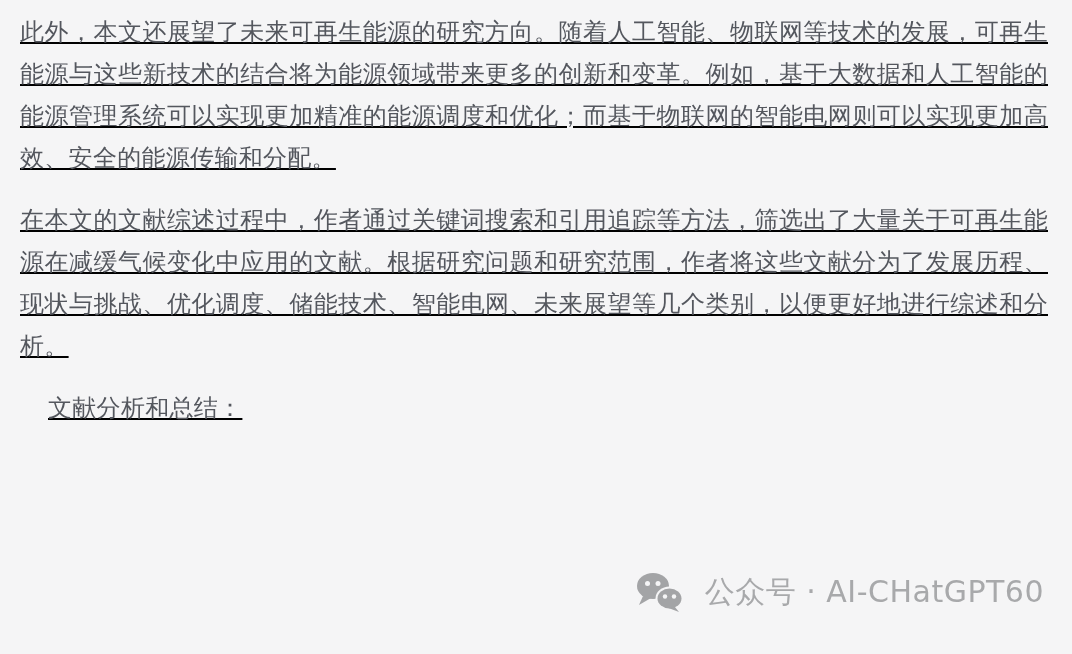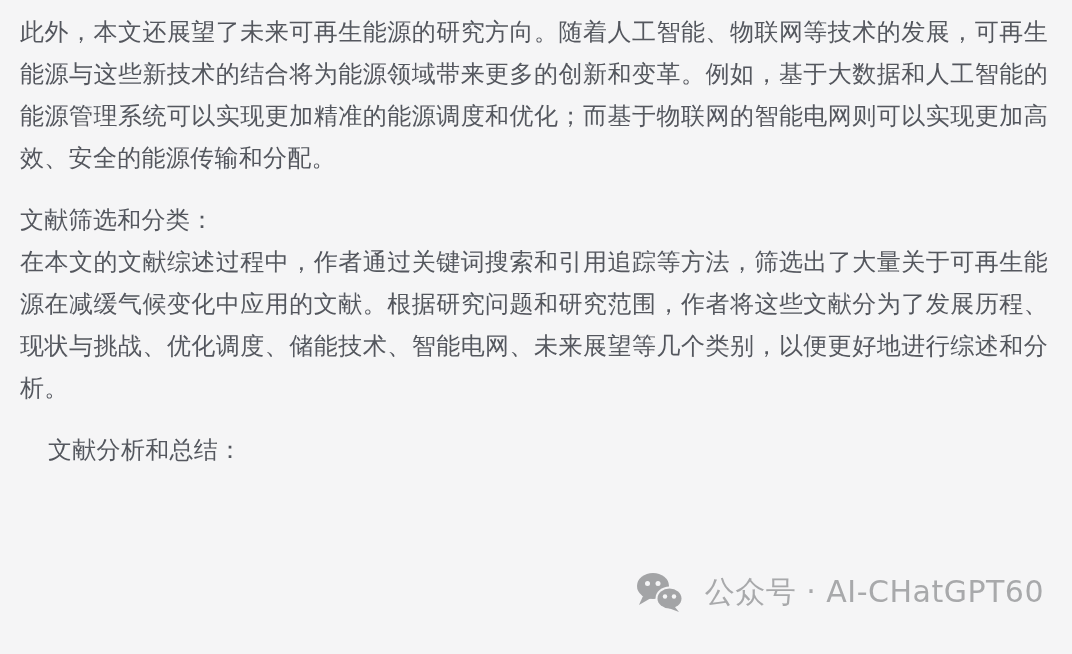--- a/index.html
+++ b/index.html
@@ -7,20 +7,21 @@
     padding: 0;
     background: #f5f5f6;
   }
   .page {
     position: relative;
     width: 1072px;
     height: 622px;
     background: #f5f5f6;
     overflow: hidden;
     font-family: "DejaVu Sans", "Liberation Sans", sans-serif;
+    text-decoration: underline;
   }
   .content {
     padding: 11px 24px 0 20px;
     font-size: 24px;
     line-height: 42px;
     color: #54575e;
     text-align: justify;
     letter-spacing: 0.3px;
   }
   .para {
@@ -61,21 +62,20 @@
 <body>
 
 <div class="page">
   <div class="content">
 
     <div class="para">
       <div class="body">此外，本文还展望了未来可再生能源的研究方向。随着人工智能、物联网等技术的发展，可再生能源与这些新技术的结合将为能源领域带来更多的创新和变革。例如，基于大数据和人工智能的能源管理系统可以实现更加精准的能源调度和优化；而基于物联网的智能电网则可以实现更加高效、安全的能源传输和分配。</div>
     </div>
 
     <div class="para">
-      <div class="heading">文献筛选和分类：</div>
       <div class="body">在本文的文献综述过程中，作者通过关键词搜索和引用追踪等方法，筛选出了大量关于可再生能源在减缓气候变化中应用的文献。根据研究问题和研究范围，作者将这些文献分为了发展历程、现状与挑战、优化调度、储能技术、智能电网、未来展望等几个类别，以便更好地进行综述和分析。</div>
     </div>
 
     <div class="para">
       <div class="heading">文献分析和总结：</div>
     </div>
 
   </div>
 
   <div class="watermark">

